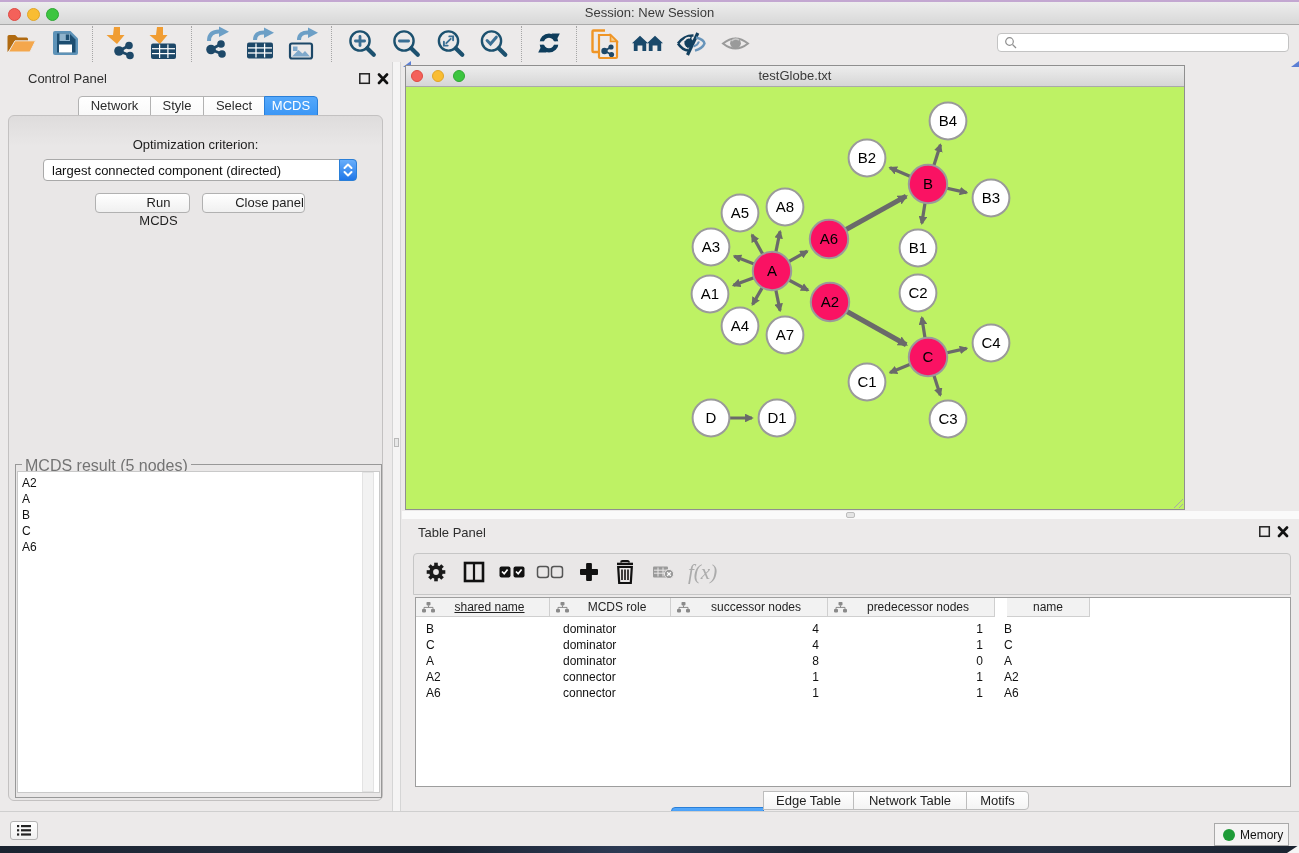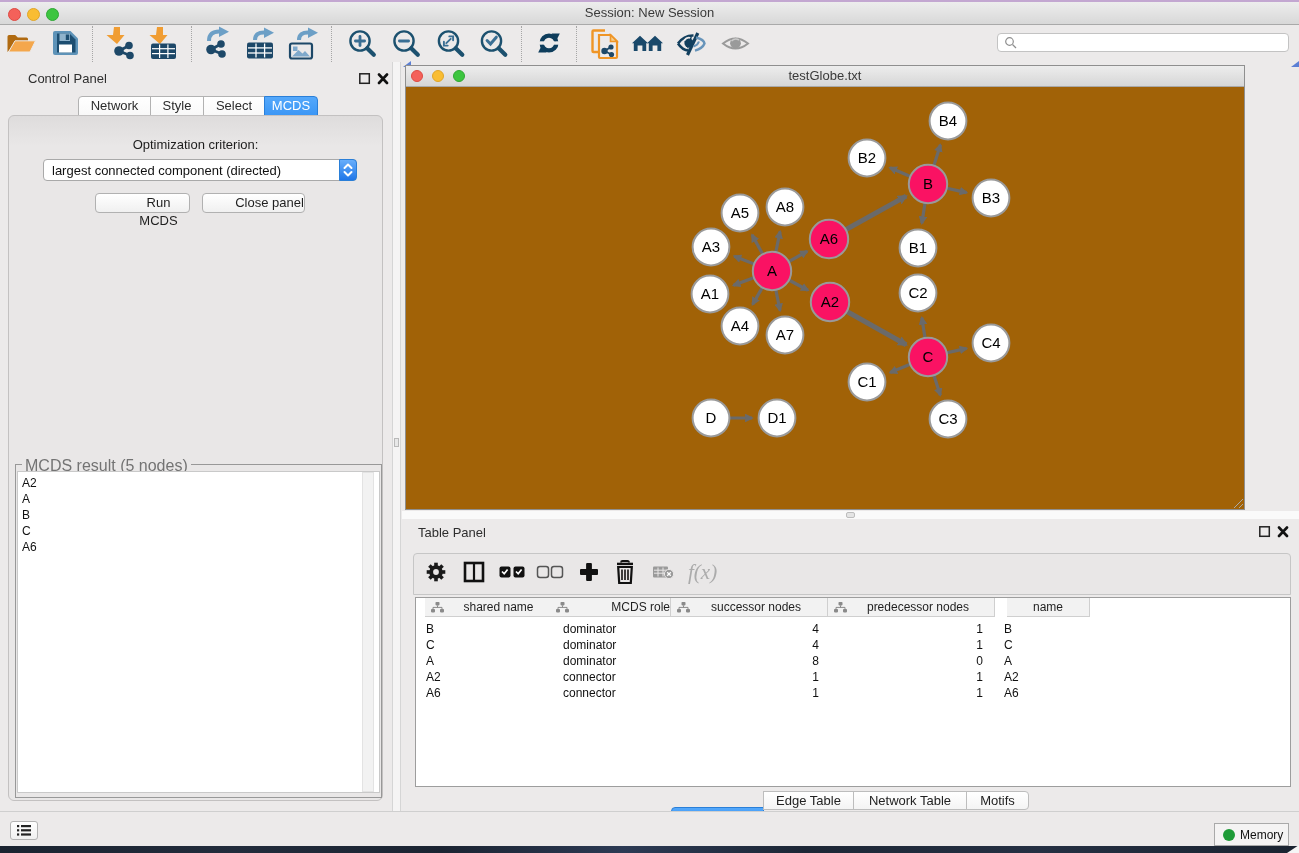--- a/index.html
+++ b/index.html
@@ -12,21 +12,21 @@
 #titlebar .title { width:100%; text-align:center; font-size:13px; color:#3a3a3a; line-height:22px; }
 #toolbar { left:0; top:26px; width:1299px; height:36px; background:#eceaea; }
 .sep { position:absolute; top:0; width:1px; height:36px; border-left:1px dotted #a6a6a6; }
 #search { position:absolute; left:997px; top:7px; width:292px; height:19px; background:#fff; border:1px solid #c3c3c3; border-radius:4px; }
 .paneltitle { font-size:13px; color:#2e2e2e; position:absolute; }
 #ctrlpanel { left:0; top:62px; width:399px; height:750px; }
 .tab { position:absolute; top:34px; height:37px; background:linear-gradient(#ffffff,#f3f3f3); border:1px solid #b2b2b2; font-size:13px; color:#2c2c2c; text-align:center; line-height:17px; }
 .tabsel { background:linear-gradient(#54a8fb,#2386f0); color:#fff; border:1px solid #2a7fd8; }
 #mcdscard { position:absolute; left:8px; top:53px; width:375px; height:686px; background:linear-gradient(#dedcdc,#e9e7e7 30px); border:1px solid #c3c1c1; border-radius:6px; }
 .btn { position:absolute; height:20px; background:linear-gradient(#ffffff,#f0f0f0); border:1px solid #b1b1b1; border-radius:4px; font-size:13px; color:#1f1f1f; text-align:center; line-height:18px;padding-left:32px; }
-#netwin { left:405px; top:65px; width:840px; height:445px; background:#a16207; border:1px solid #8f8f8f; }
+#netwin { left:405px; top:65px; width:780px; height:445px; background:#bef264; border:1px solid #8f8f8f; }
 #nettitle { position:absolute; left:0; top:0; width:100%; height:21px; background:linear-gradient(#ededed,#d6d6d6); border-bottom:1px solid #a9a9a9; }
 #nettitle .title { width:100%; text-align:center; font-size:13px; color:#3a3a3a; line-height:20px; }
 #tablepanel { left:405px; top:520px; width:894px; height:292px; }
 #ttoolbar { position:absolute; left:8px; top:33px; width:878px; height:42px; background:#e9e7e7; border:1px solid #c6c6c6; border-radius:4px 4px 0 0; }
 #tblarea { position:absolute; left:10px; top:77px; width:876px; height:190px; background:#fff; border:1px solid #9d9d9d; }
 .th { position:absolute; top:0; height:19px; background:#f2f2f2; border-right:1px solid #cfcfcf; border-bottom:1px solid #cfcfcf; font-size:12px; color:#1f1f1f; }
 .row { position:absolute; left:0; width:874px; height:16px; font-size:12px; color:#111; }
 .row span { position:absolute; }
 .btab { position:absolute; height:19px; background:linear-gradient(#ffffff,#f4f4f4); border:1px solid #bdbdbd; font-size:13px; color:#222; text-align:center; line-height:17px; }
 .btabsel { background:linear-gradient(#54a8fb,#2386f0); color:#fff; border:1px solid #2a7fd8;margin-top:16px; }
@@ -401,41 +401,41 @@
             <line x1="-9" y1="1.2" x2="4" y2="1.2"></line>
           </g>
       <circle cx="6" cy="2" r="4.6" fill="#9a9a9a" stroke="#e9e7e7" stroke-width="1"></circle>
       <path d="M4.2,0.2 L7.8,3.8 M7.8,0.2 L4.2,3.8" stroke="#fff" stroke-width="1.3"></path>
     </g>
 
     <text x="274" y="25" font-family="Liberation Serif, serif" font-style="italic" font-size="21" fill="#ababab">f(x)</text>
   </svg>
   </div>
   <div id="tblarea">
-      <div class="th" style="left:9px;width:134px;">
+      <div class="th" style="left:0px;width:134px;text-decoration:underline;">
         <svg width="13" height="11" viewBox="0 0 13 11" style="position:absolute;left:6px;top:4px">
           <g fill="#8a8a8a">
             <rect x="4.5" y="0" width="4" height="3.4" rx="0.8"></rect>
             <rect x="0" y="7" width="4" height="3.4" rx="0.8"></rect>
             <rect x="9" y="7" width="4" height="3.4" rx="0.8"></rect>
           </g>
           <path d="M6.5 3.4 v2 M2 7 v-1.6 h9 V7" stroke="#8a8a8a" fill="none" stroke-width="1"></path>
         </svg>
         <div style="text-align:center;line-height:18px;padding-left:14px;">shared name</div>
       </div>
       <div class="th" style="left:134px;width:121px;">
         <svg width="13" height="11" viewBox="0 0 13 11" style="position:absolute;left:6px;top:4px">
           <g fill="#8a8a8a">
             <rect x="4.5" y="0" width="4" height="3.4" rx="0.8"></rect>
             <rect x="0" y="7" width="4" height="3.4" rx="0.8"></rect>
             <rect x="9" y="7" width="4" height="3.4" rx="0.8"></rect>
           </g>
           <path d="M6.5 3.4 v2 M2 7 v-1.6 h9 V7" stroke="#8a8a8a" fill="none" stroke-width="1"></path>
         </svg>
-        <div style="text-align:right;line-height:18px;padding-left:14px;">MCDS role</div>
+        <div style="text-align:center;line-height:18px;padding-left:14px;">MCDS role</div>
       </div>
       <div class="th" style="left:255px;width:157px;">
         <svg width="13" height="11" viewBox="0 0 13 11" style="position:absolute;left:6px;top:4px">
           <g fill="#8a8a8a">
             <rect x="4.5" y="0" width="4" height="3.4" rx="0.8"></rect>
             <rect x="0" y="7" width="4" height="3.4" rx="0.8"></rect>
             <rect x="9" y="7" width="4" height="3.4" rx="0.8"></rect>
           </g>
           <path d="M6.5 3.4 v2 M2 7 v-1.6 h9 V7" stroke="#8a8a8a" fill="none" stroke-width="1"></path>
         </svg>

